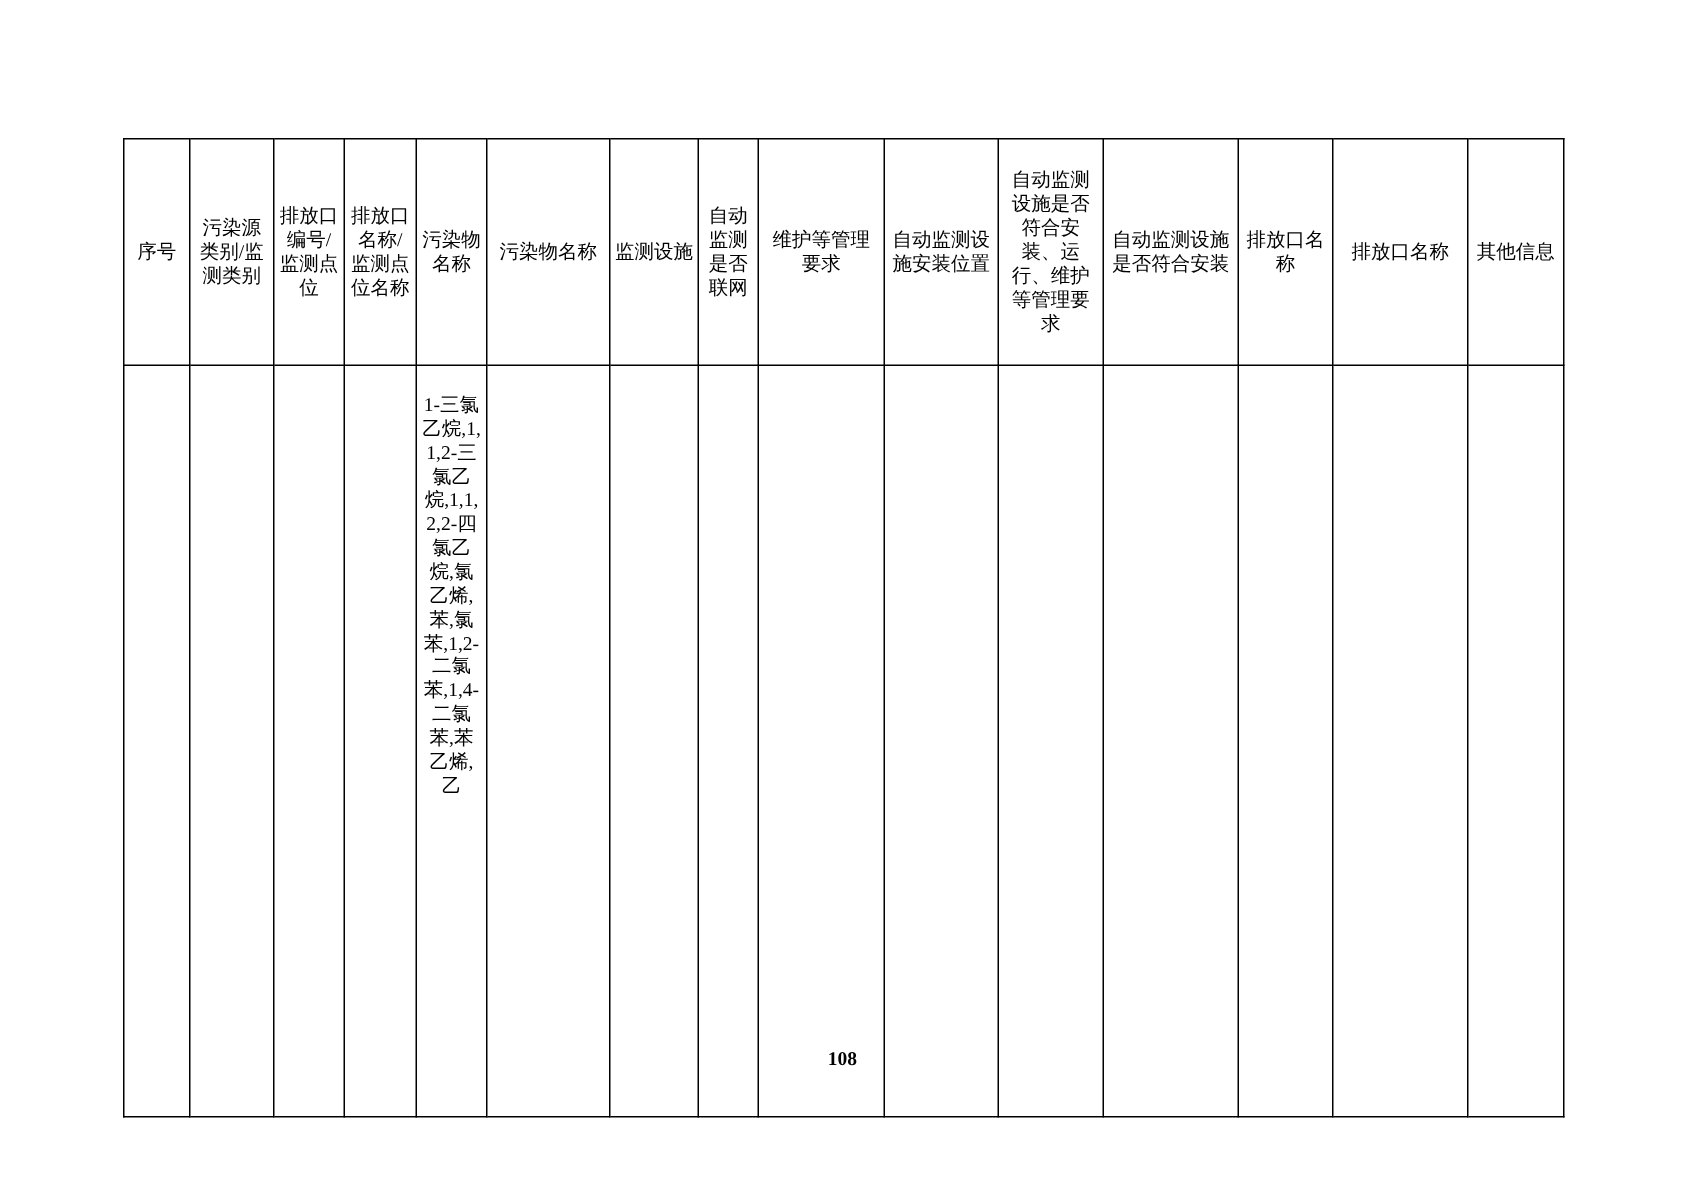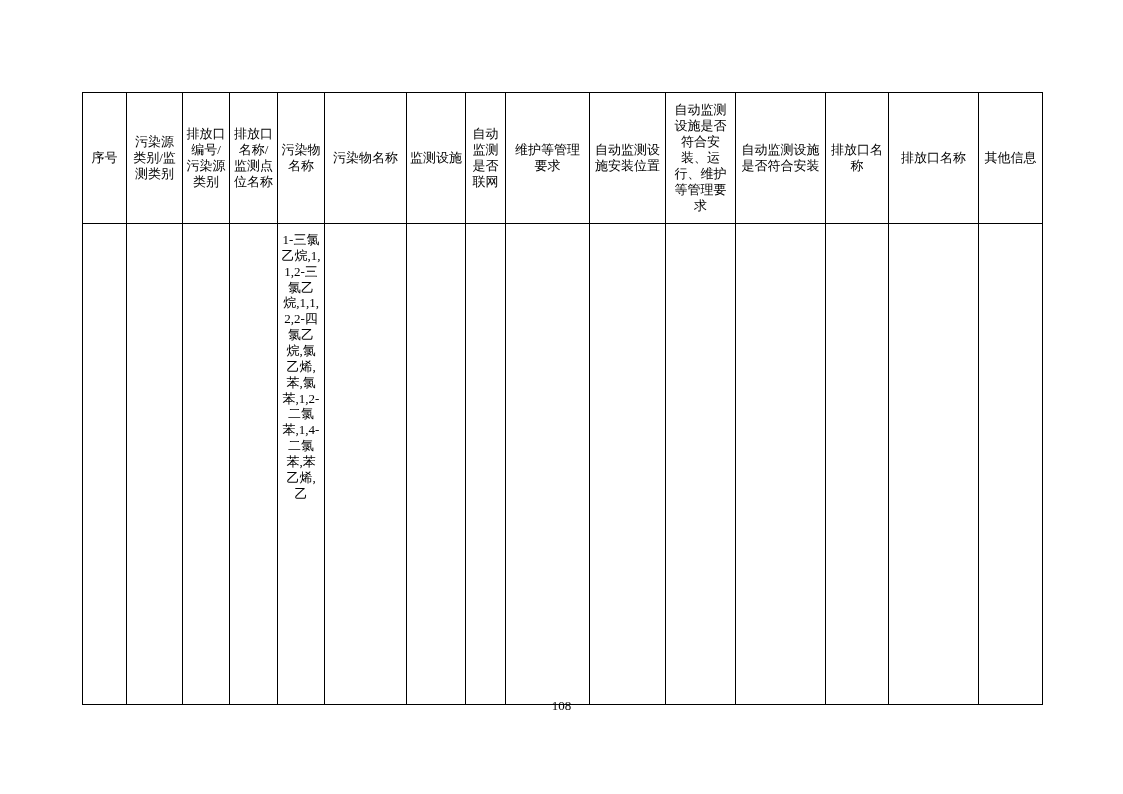--- a/index.html
+++ b/index.html
@@ -34,21 +34,21 @@
     table-layout: fixed;
     width: 960px;
     border: 1px solid #000000;
   }
   table.monitor-table td,
   table.monitor-table th {
     border: 1px solid #000000;
     vertical-align: middle;
     text-align: center;
     font-weight: normal;
-    padding: 8px 3px;
+    padding: 18px 3px;
     font-size: 13px;
     line-height: 1.22;
     word-break: break-all;
     font-family: "Liberation Serif", "DejaVu Serif", serif;
   }
   table.monitor-table thead td {
     height: 114px;
   }
   table.monitor-table tbody td {
     height: 464px;
@@ -64,20 +64,21 @@
   }
   .page-number {
     position: absolute;
     left: 0;
     top: 698px;
     width: 1123px;
     text-align: center;
     font-size: 13px;
     font-family: "Liberation Serif", "DejaVu Serif", serif;
     color: #000000;
+    font-weight: bold;
   }
   
   col.c0 { width: 44px; }
   col.c1 { width: 56px; }
   col.c2 { width: 47px; }
   col.c3 { width: 48px; }
   col.c4 { width: 47px; }
   col.c5 { width: 82px; }
   col.c6 { width: 59px; }
   col.c7 { width: 40px; }
@@ -110,21 +111,21 @@
         <col class="c10">
           <col class="c11">
           <col class="c12">
           <col class="c13">
           <col class="c14">
       </colgroup>
       <thead>
         <tr>
           <td>序号</td>
           <td>污染源类别/监测类别</td>
-          <td>排放口编号/污染源类别</td>
+          <td>排放口编号/监测点位</td>
           <td>排放口名称/监测点位名称</td>
           <td>污染物名称</td>
           <td>污染物名称</td>
           <td>监测设施</td>
           <td>自动监测是否联网</td>
           <td>维护等管理要求</td>
           <td>自动监测设施安装位置</td>
           <td>自动监测设施是否符合安装、运行、维护等管理要求</td>
           <td>自动监测设施是否符合安装</td>
           <td>排放口名称</td>

